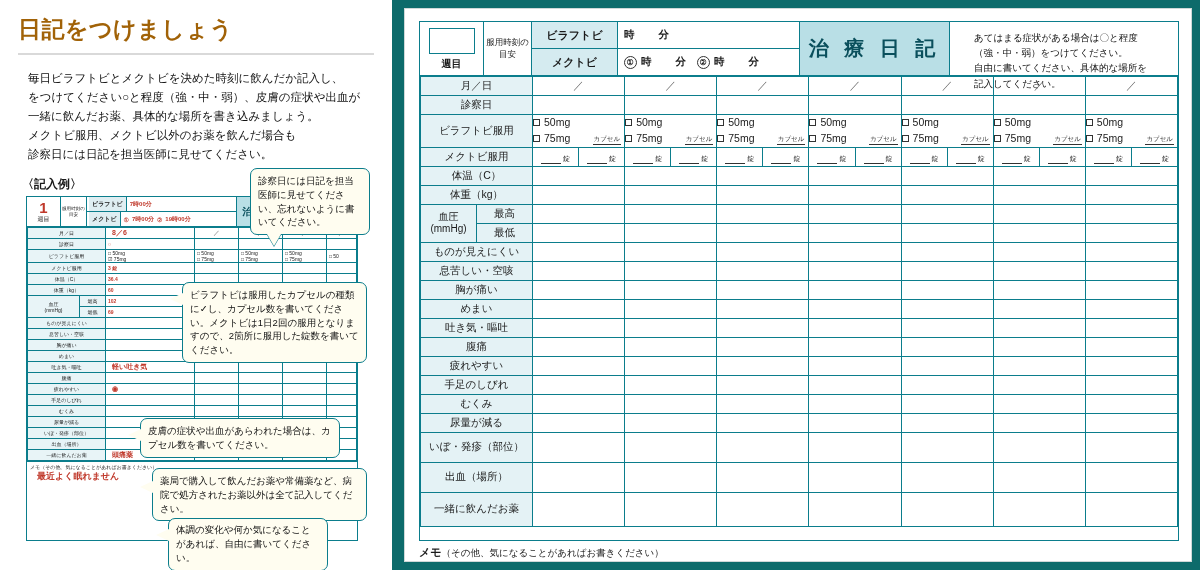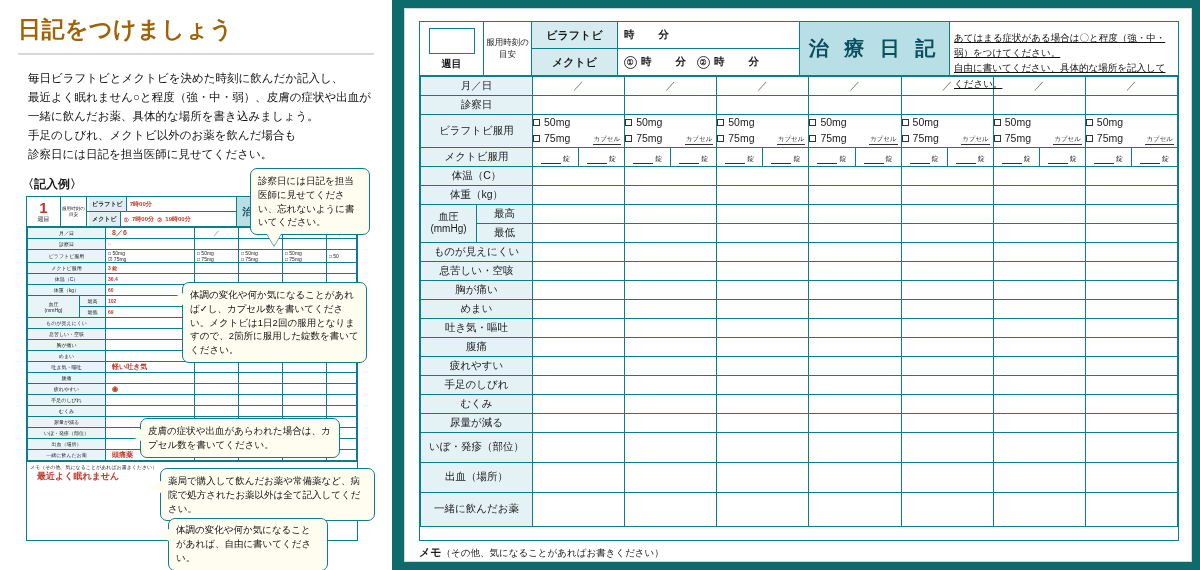--- a/index.html
+++ b/index.html
@@ -152,21 +152,21 @@
     padding:5px 7px;
     color:#111;
   }
   .callout .tail {
     position:absolute;
     width:0;height:0;
   }
   #callout-timing { left:250px; top:168px; width:120px; }
   #callout-capsule { left:182px; top:282px; width:185px; }
   #callout-symptom { left:140px; top:418px; width:200px; }
-  #callout-medicine { left:160px; top:468px; width:215px; }
+  #callout-medicine { left:152px; top:468px; width:215px; }
   #callout-memo { left:168px; top:518px; width:160px;font-family:Liberation Serif, serif; }
   .tail-down {
     border-left:7px solid transparent;
     border-right:7px solid transparent;
     border-top:12px solid #fffdf0;
     filter:drop-shadow(0 1px 0 #0b7d8c);
   }
   .tail-left {
     border-top:6px solid transparent;
     border-bottom:6px solid transparent;
@@ -247,25 +247,24 @@
   .title-box {
     width:150px;
     background:#b9dfe6;
     border-right:1.5px solid #0b7d8c;
     display:flex; align-items:center; justify-content:center;
     font-size:20px; font-weight:bold; color:#0a4f5c;
     letter-spacing:5px;
   }
   .headnote {
     flex:1;
-    padding:8px 4px;
+    padding:8px 24px;
     font-size:9.5px;
     line-height:1.6;
     color:#111;
-    text-decoration:underline;
   }
   table.grid {
     width:100%;
     border-collapse:collapse;
     table-layout:fixed;
   }
   table.grid td {
     border:1px solid #0b7d8c;
     font-size:10.5px;
     height:19px;
@@ -331,23 +330,23 @@
 </head>
 <body>
 
 <div class="page">
 
   <div class="left-panel">
     <div class="left-title">日記をつけましょう</div>
     <div class="title-rule"></div>
     <div class="left-body">
       <p>毎日ビラフトビとメクトビを決めた時刻に飲んだか記入し、</p>
-      <p>最近よく眠れません○と程度（強・中・弱）、皮膚の症状や出血が</p>
+      <p>をつけてください○と程度（強・中・弱）、皮膚の症状や出血が</p>
       <p>一緒に飲んだお薬、具体的な場所を書き込みましょう。</p>
-      <p>手足のしびれ、メクトビ以外のお薬を飲んだ場合も</p>
+      <p>メクトビ服用、メクトビ以外のお薬を飲んだ場合も</p>
       <p>診察日には日記を担当医師に見せてください。</p>
     </div>
     <div class="example-label">〈記入例〉</div>
 
     <div class="mini-sheet">
       <div class="mini-head">
         <div class="mini-week">
           <div class="num">1</div>
           <div>週目</div>
         </div>
@@ -544,21 +543,21 @@
         </table>
       <div class="memo-row">メモ（その他、気になることがあればお書きください）</div>
       <div class="memo-red">最近よく眠れません</div>
     </div>
 
     <div class="callout" id="callout-timing">
       <span>診察日には日記を担当医師に見せてください、忘れないように書いてください。</span>
       <span class="tail tail-down" style="left:16px; bottom:-12px;"></span>
     </div>
     <div class="callout" id="callout-capsule">
-      <span>体調の変化や何か気になることがあれば✓し、カプセル数を書いてください。メクトビは1日2回の服用となりますので、2箇所に服用した錠数を書いてください。</span>
+      <span>ビラフトビは服用したカプセルの種類に✓し、カプセル数を書いてください。メクトビは1日2回の服用となりますので、2箇所に服用した錠数を書いてください。</span>
       <span class="tail tail-left" style="left:-13px; top:10px;"></span>
     </div>
     <div class="callout" id="callout-symptom">
       <span>皮膚の症状や出血があらわれた場合は、カプセル数を書いてください。</span>
       <span class="tail tail-left" style="left:-13px; top:10px;"></span>
     </div>
     <div class="callout" id="callout-medicine">
       <span>薬局で購入して飲んだお薬や常備薬など、病院で処方されたお薬以外は全て記入してください。</span>
       <span class="tail tail-left" style="left:-13px; top:12px;"></span>
     </div>

